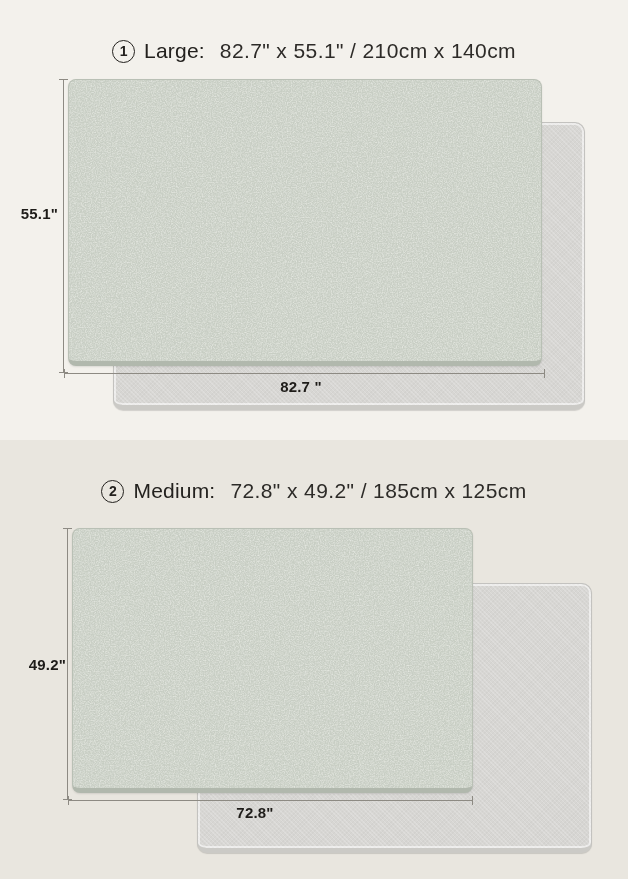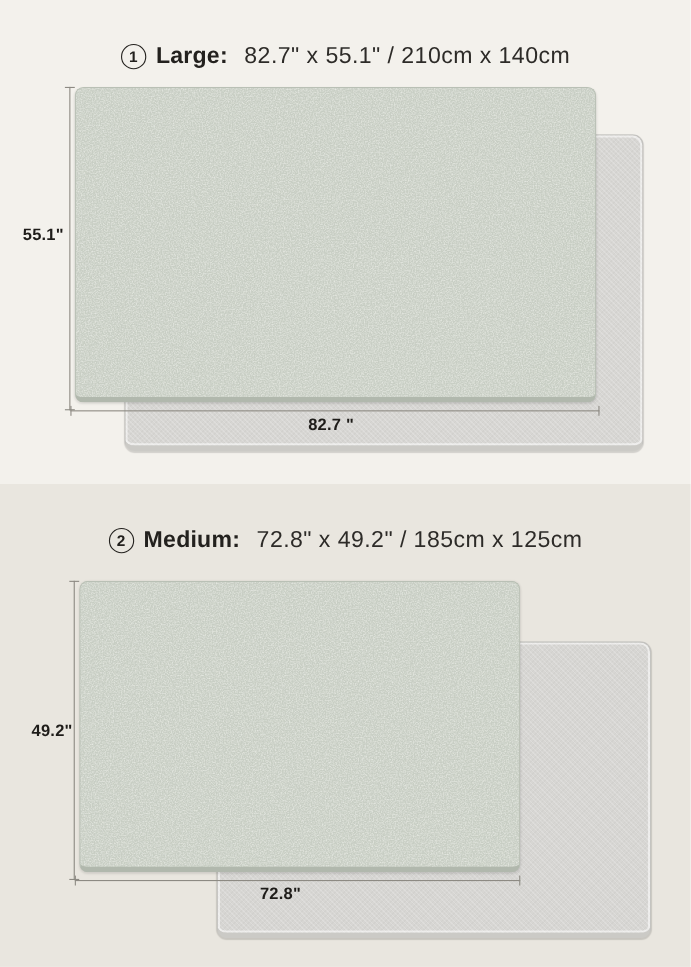--- a/index.html
+++ b/index.html
@@ -16,21 +16,21 @@
   .size-header{
     position:absolute;top:38px;left:0;right:0;height:26px;
     display:flex;justify-content:center;align-items:center;gap:9px;
     color:#23211e;white-space:nowrap;
   }
   .badge{
     width:21px;height:21px;flex:0 0 21px;border:1.7px solid #23211e;border-radius:50%;
     display:flex;align-items:center;justify-content:center;
     font-size:14px;font-weight:600;line-height:1;
   }
-  .sz-name{font-size:21px;font-weight:700;letter-spacing:.2px;}
+  .sz-name{font-size:21px;font-weight:400;letter-spacing:.2px;}
   .sz-dims{font-size:21px;font-weight:400;color:#2d2b28;letter-spacing:.4px;margin-left:6px;}
 
   
   .scene{position:absolute;inset:0;}
   .mat{position:absolute;box-sizing:border-box;}
   .mat-gray{
     background:
       repeating-linear-gradient(45deg, rgba(255,255,255,.18) 0 1px, rgba(255,255,255,0) 1px 3px),
       repeating-linear-gradient(-45deg, rgba(0,0,0,.025) 0 1px, rgba(0,0,0,0) 1px 3px),
       #d7d6d3;

